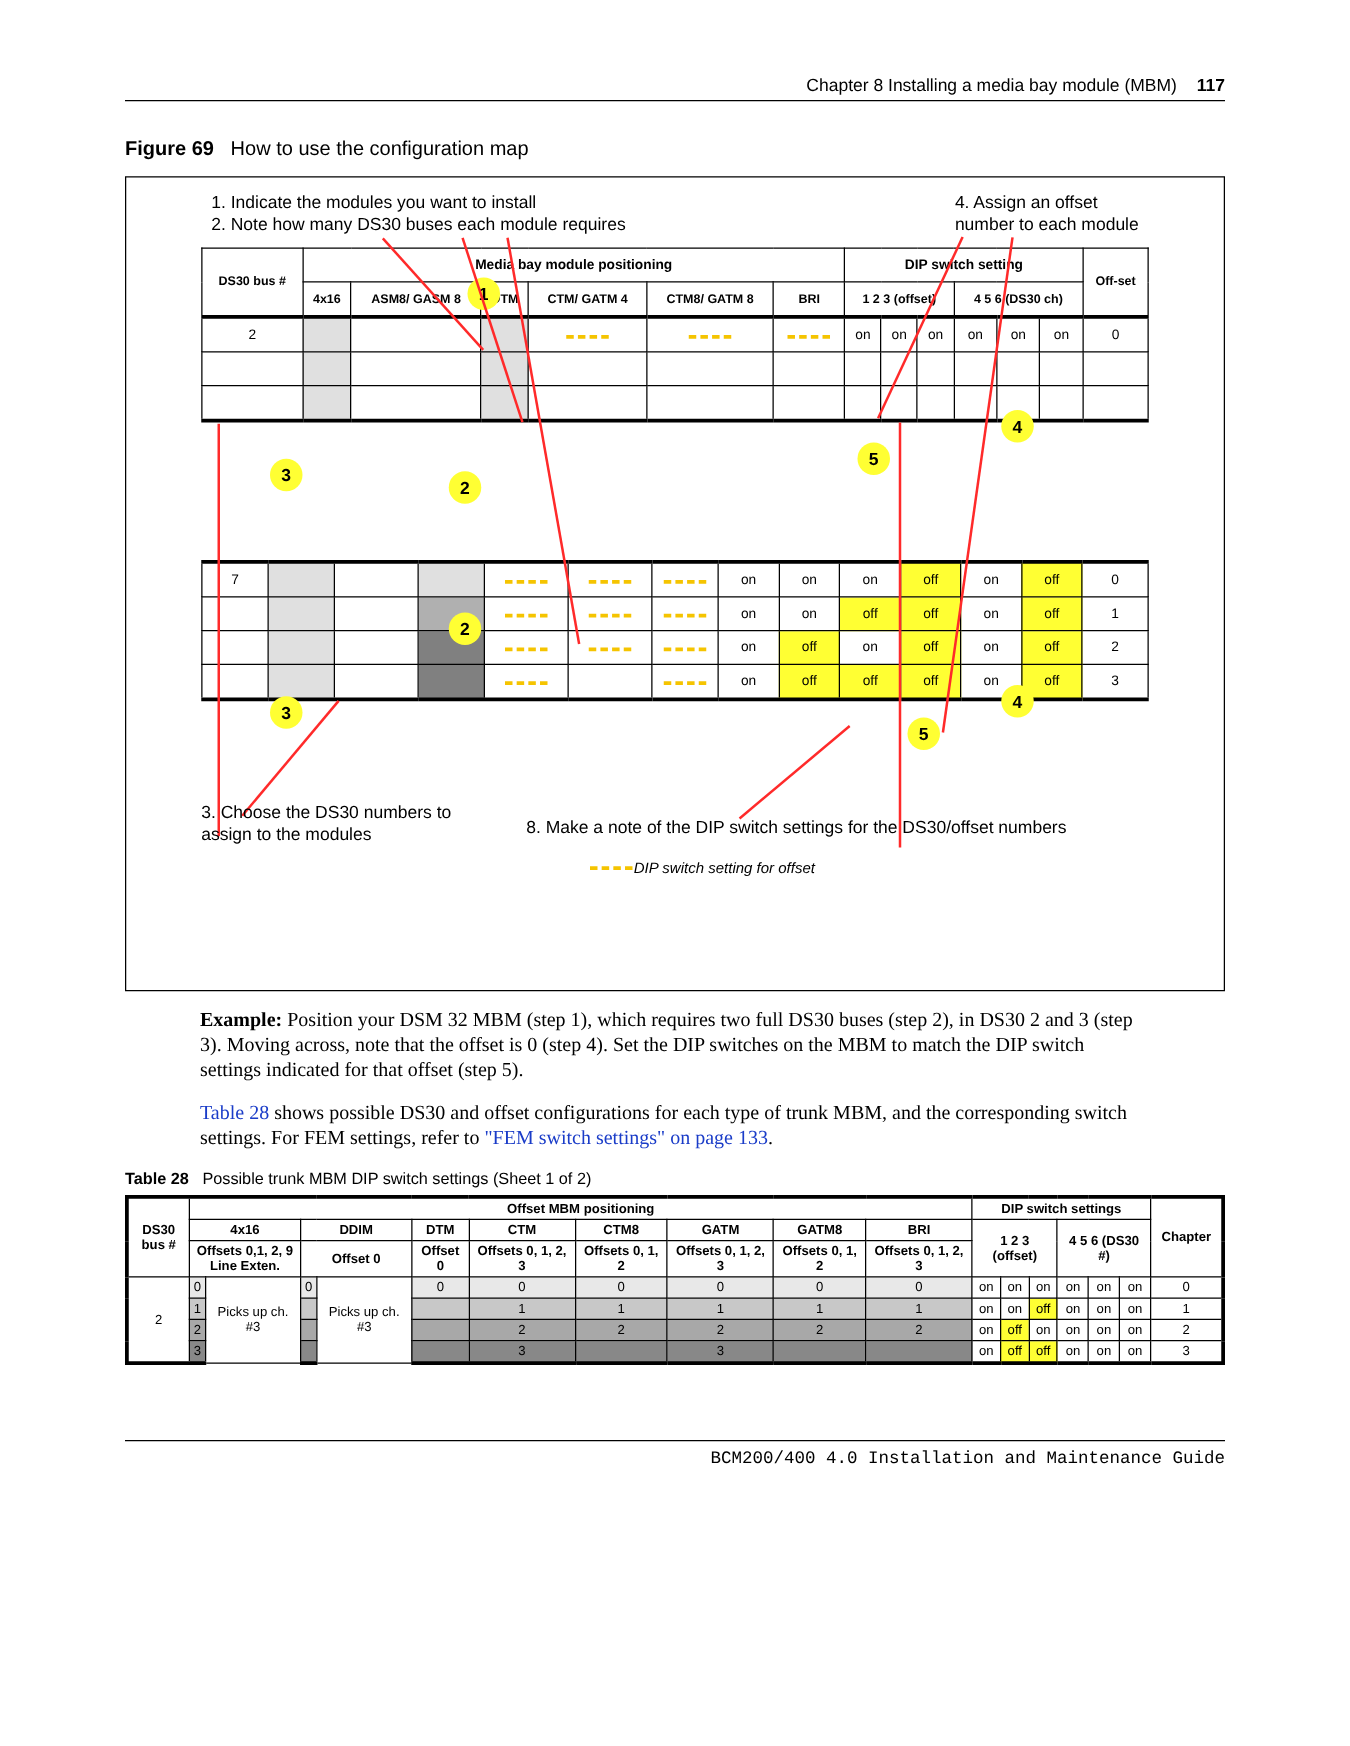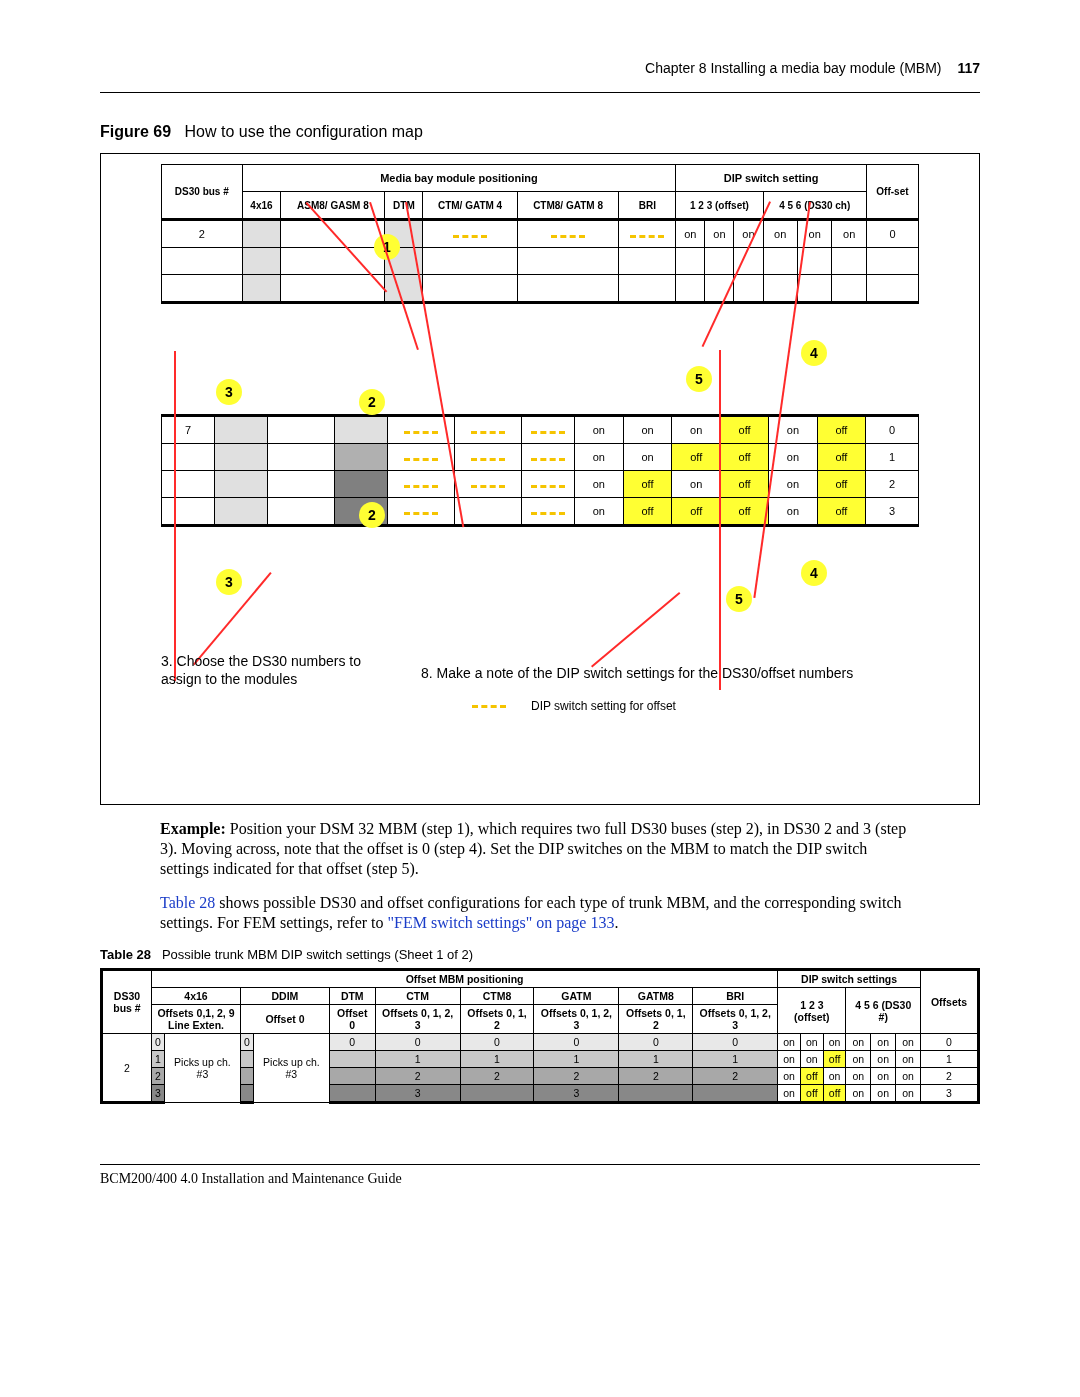--- a/index.html
+++ b/index.html
@@ -7,21 +7,21 @@
     padding: 60px 100px 40px 100px;
     font-family: "Times New Roman", Times, serif;
     font-size: 15px;
     color: #000;
     width: 880px;
   }
   .header-line {
     text-align: right;
     font-family: Arial, Helvetica, sans-serif;
     font-size: 14px;
-    margin-bottom: 16px;
+    margin-bottom: 4px;
   }
   .header-line .pnum { font-weight: bold; margin-left: 12px; }
   hr.top { border: none; border-top: 1px solid #000; margin: 4px 0 30px 0; }
   hr.bot { border: none; border-top: 1px solid #000; margin: 60px 0 4px 0; }
   .fig-title { font-family: Arial, Helvetica, sans-serif; font-size: 16px; margin: 8px 0 12px 0; }
   .fig-title b { font-weight: bold; }
   .diag-frame {
     border: 1px solid #000;
     position: relative;
     padding: 10px 60px 30px 60px;
@@ -75,21 +75,22 @@
   .step-bot {
     position: absolute;
     font-size: 14px;
     line-height: 1.3;
   }
   .legend-dashes {
     position: absolute;
     font-size: 12px;
     display: flex;
     align-items: center;
-    gap: 24px;
+    gap: 0;
+    font-style: italic;
   }
 
   p.body { margin: 14px 60px 10px 60px; text-indent: 0; font-size: 16px; line-height: 1.25; }
   .bluelink { color: #1a3cc8; }
 
   
   .tbl28-title { font-family: Arial, Helvetica, sans-serif; font-size: 13px; margin: 14px 0 6px 0px; }
   table.t28 {
     border-collapse: collapse;
     width: 100%;
@@ -104,38 +105,48 @@
   }
   table.t28 .sec-top th { border-top: 3px solid #000; }
   table.t28 .outer-l { border-left: 3px solid #000 !important; }
   table.t28 .outer-r { border-right: 3px solid #000 !important; }
   table.t28 .outer-t { border-top: 3px solid #000 !important; }
   table.t28 .outer-b { border-bottom: 3px solid #000 !important; }
   .cell0 { background: #e8e8e8; }
   .cell1 { background: #c8c8c8; }
   .cell2 { background: #a8a8a8; }
   .cell3 { background: #888888; color:#000; }
-  .footer { font-family: Liberation Serif, serif; font-size: 14px; margin-top: 6px; }
+  .footer { font-family: Liberation Mono, monospace; text-align: right; font-size: 14px; margin-top: 6px; }
 </style>
 </head>
 <body>
 
 <div class="header-line">
   <span>Chapter 8  Installing a media bay module (MBM)</span>
   <span class="pnum">117</span>
 </div>
 <hr class="top">
 
 <div class="fig-title">
   <b>Figure 69</b>&nbsp;&nbsp;
   <span>How to use the configuration map</span>
 </div>
 
 <div class="diag-frame">
 
+  <div class="steps-top">
+    <div class="steps-top-left">
+      <div>1. Indicate the modules you want to install</div>
+      <div>2. Note how many DS30 buses each module requires</div>
+    </div>
+    <div class="steps-top-right">
+      <div>4. Assign an offset</div>
+      <div>number to each module</div>
+    </div>
+  </div>
 
   <table class="cfg">
     <tbody>
         <tr>
       <th rowspan="2" class="lbl">DS30 bus #</th>
       <th colspan="6" class="h2">Media bay module positioning</th>
       <th colspan="6" class="h2">DIP switch setting</th>
       <th rowspan="2" class="lbl">Off-set</th>
     </tr>
     <tr>
@@ -317,21 +328,21 @@
   <b>Table 28</b>&nbsp;&nbsp;
   <span>Possible trunk MBM DIP switch settings (Sheet 1 of 2)</span>
 </div>
 
 <table class="t28">
   <tbody>
       <tr class="sec-top">
     <th rowspan="3" class="outer-l outer-t" style="width:42px">DS30 bus #</th>
     <th colspan="10" class="outer-t">Offset MBM positioning</th>
     <th colspan="6" class="outer-t">DIP switch settings</th>
-    <th rowspan="3" class="outer-r outer-t" style="width:50px">Offsets</th>
+    <th rowspan="3" class="outer-r outer-t" style="width:50px">Chapter</th>
   </tr>
   <tr>
     <th colspan="2">4x16</th>
     <th colspan="2">DDIM</th>
     <th>DTM</th>
     <th>CTM</th>
     <th>CTM8</th>
     <th>GATM</th>
     <th>GATM8</th>
     <th>BRI</th>

